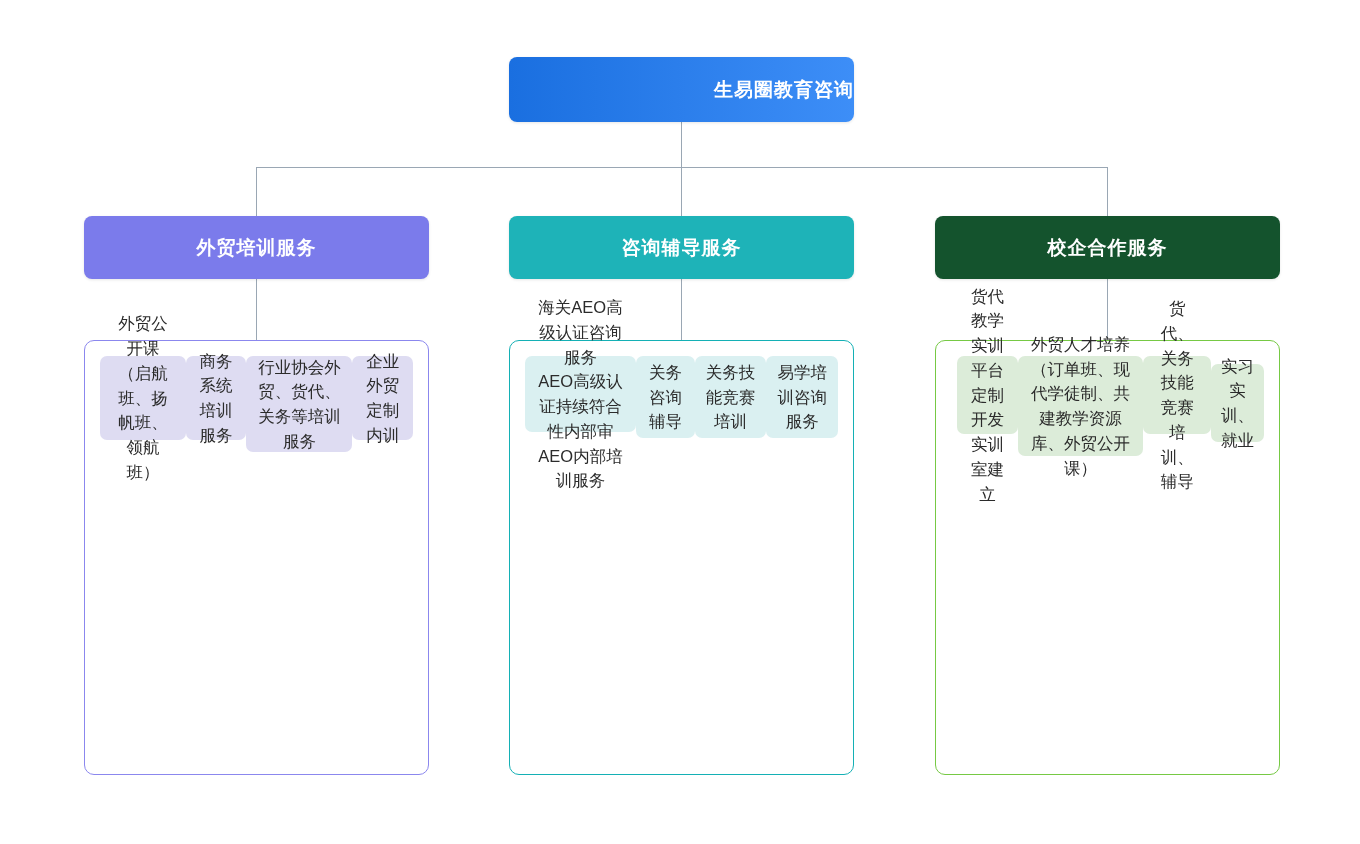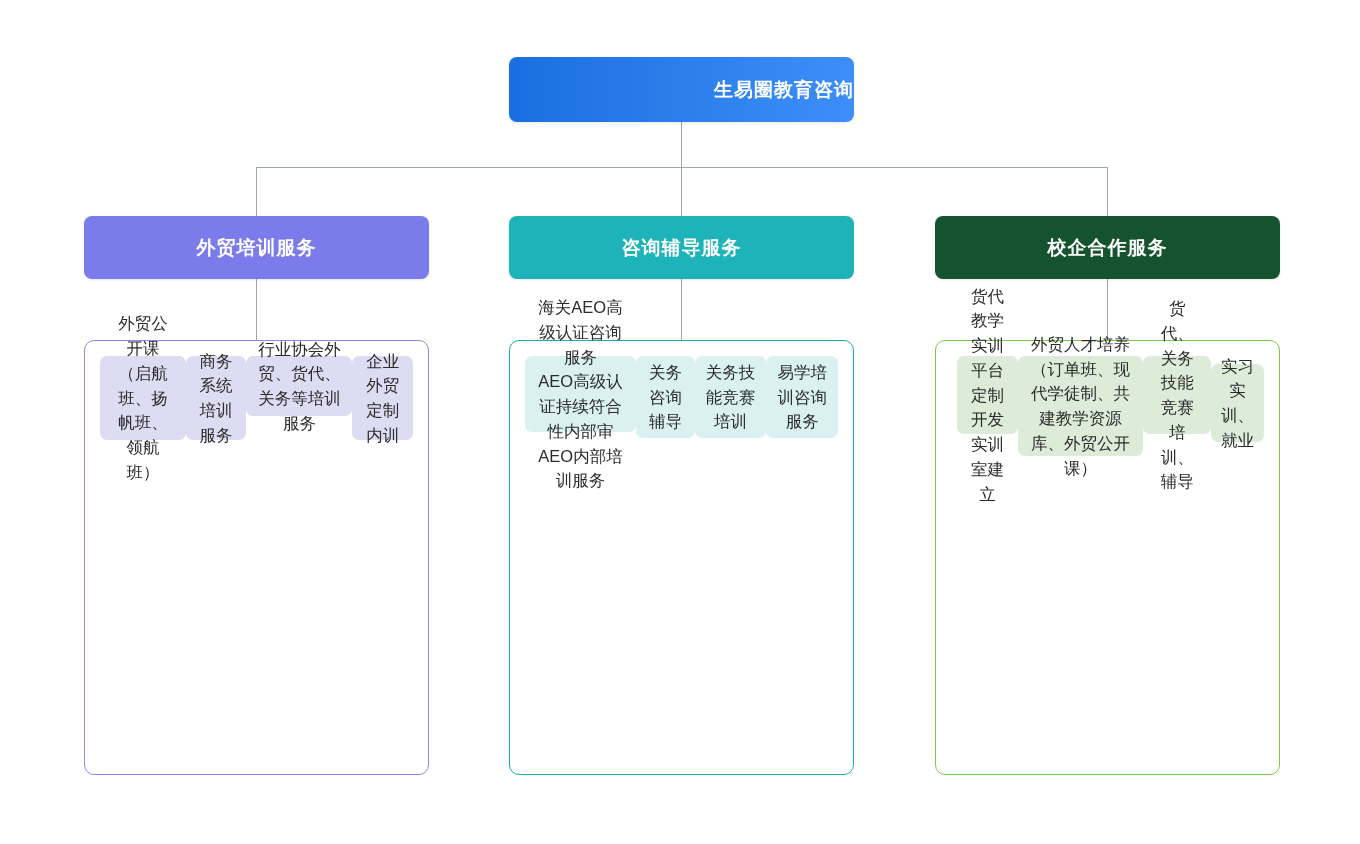--- a/index.html
+++ b/index.html
@@ -118,21 +118,21 @@
   .branch-2 .card          { background: #daf0f1; }
 
   
   .branch-3 .branch-header { background: #14532d; }
   .branch-3 .branch-body   { border-color: #76c944; padding-left: 21px; }
   .branch-3 .card          { background: #dcecd9; }
 
   
   .branch-1 .card-0 { height: 84px; }
   .branch-1 .card-1 { height: 84px; }
-  .branch-1 .card-2 { height: 60px; }
+  .branch-1 .card-2 { height: 96px; }
   .branch-1 .card-3 { height: 84px; }
 
   .branch-2 .card-0 { height: 76px; }
   .branch-2 .card-1 { height: 82px; }
   .branch-2 .card-2 { height: 82px; }
   .branch-2 .card-3 { height: 82px; }
 
   .branch-3 .card-0 { height: 78px; }
   .branch-3 .card-1 { height: 100px; }
   .branch-3 .card-2 { height: 78px; }

